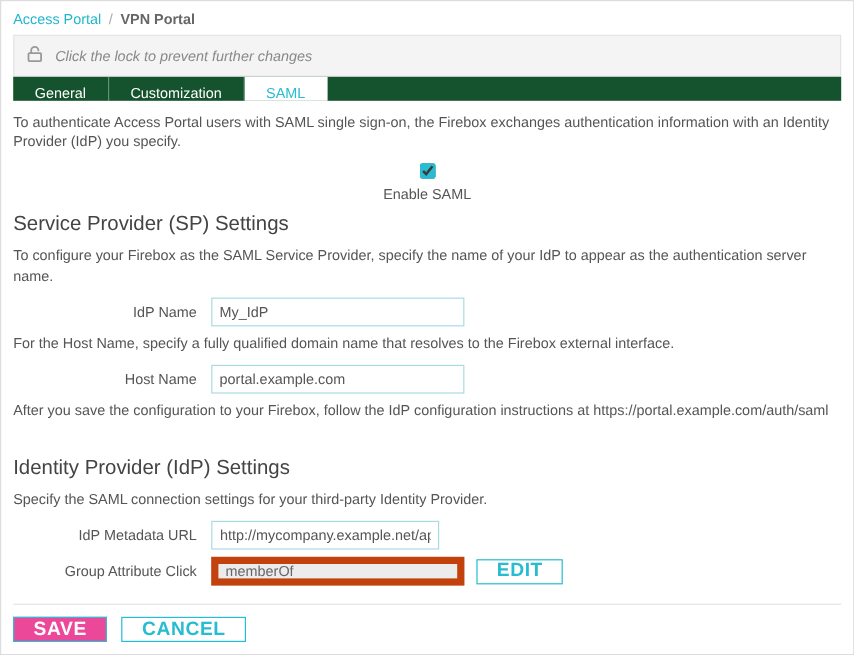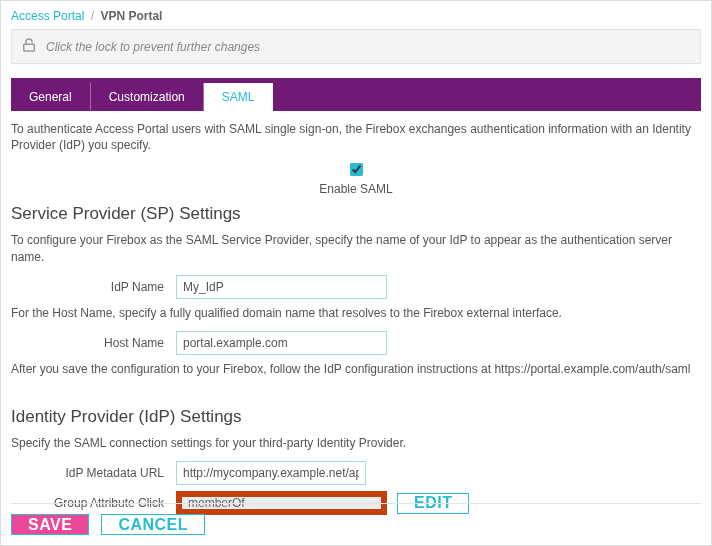--- a/index.html
+++ b/index.html
@@ -18,29 +18,27 @@
   .breadcrumb a { color: #20b7cc; text-decoration: none; }
   .breadcrumb .sep { color: #aaa; margin: 0 3px; }
   .breadcrumb .current { color: #666; font-weight: bold; }
   .lockbar {
     background: #f4f4f4;
     border: 1px solid #e4e4e4;
     padding: 6px 8px;
     display: flex;
     align-items: center;
     gap: 8px;
-    margin-bottom: 14px;
   }
   .lockbar .msg { font-style: italic; color: #888; }
   .tabs {
     display: flex;
-    background: #701a75;
-    height: 33px;
+    background: #14532d;
+    height: 20px;
     margin-bottom: 10px;
-    align-items: flex-end;
   }
   .tab {
     padding: 0 18px;
     line-height: 28px;
     font-size: 12px;
     color: #fff;
     border-right: 1px solid rgba(255,255,255,0.35);
     cursor: pointer;
   }
   .tab.active {

